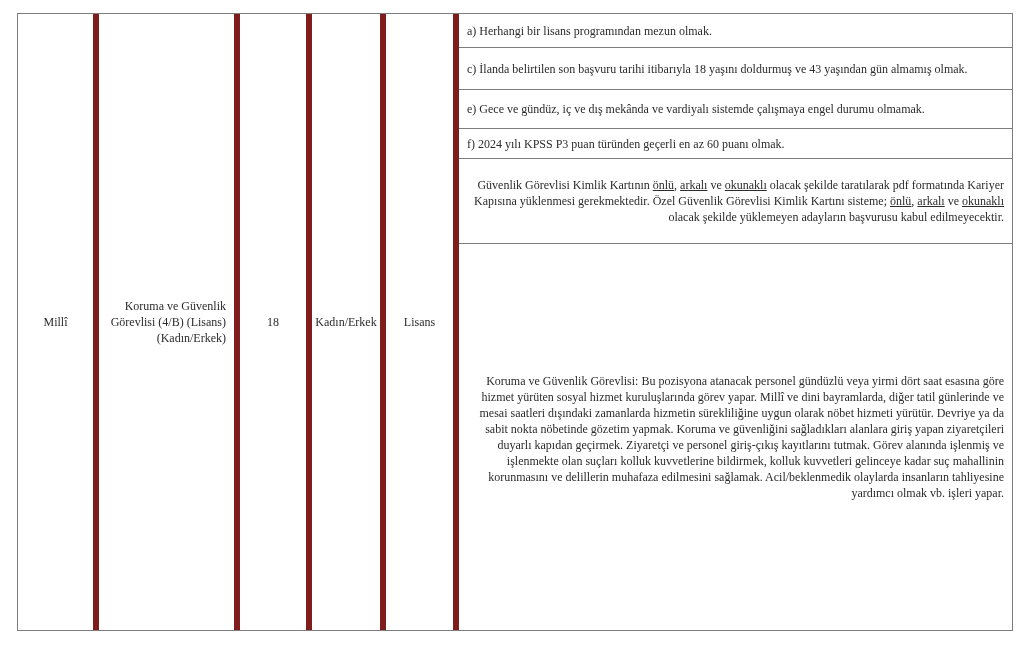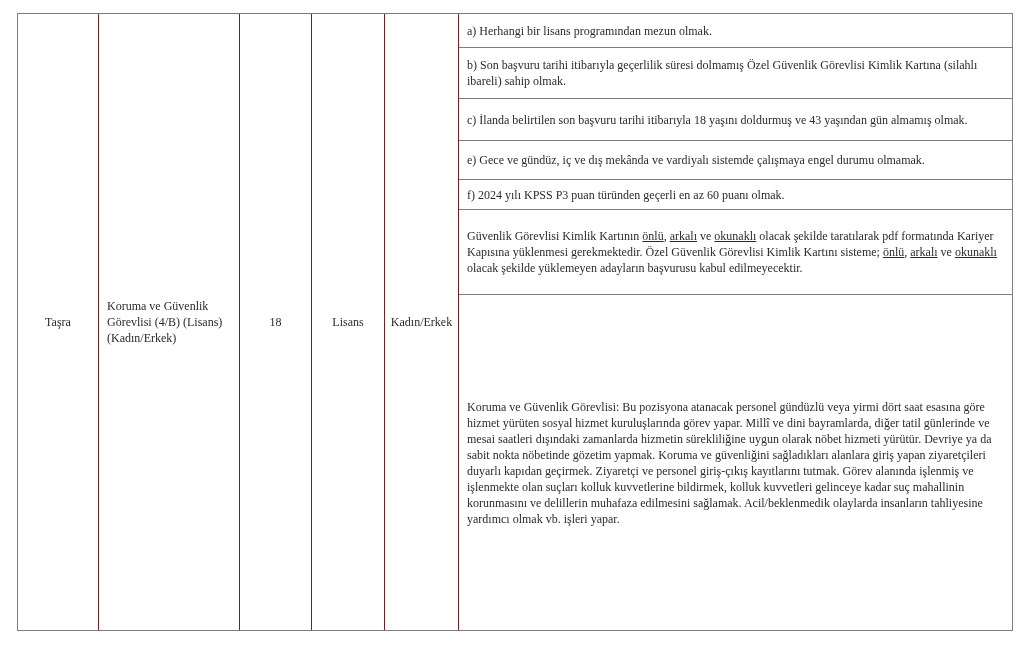--- a/index.html
+++ b/index.html
@@ -24,41 +24,41 @@
     top: 13px;
     width: 996px;
     height: 618px;
     display: flex;
     border: 1px solid #7d7d7d;
     box-sizing: border-box;
     background: #ffffff;
   }
   .col {
     box-sizing: border-box;
-    border-right: 1px solid #7f1d1d;
+    border-right: 6px solid #7f1d1d;
     display: flex;
     align-items: center;
     justify-content: center;
-    text-align: left;
+    text-align: right;
     padding: 4px 6px;
   }
   .c-no        { width: 40px;  flex: none; }
   .c-location  { width: 81px;  flex: none; }
   .c-position  { width: 141px; flex: none; padding: 4px 8px; }
   .c-quota     { width: 72px;  flex: none; }
   .c-education { width: 73px;  flex: none; }
   .c-gender    { width: 74px;  flex: none; }
   .c-req {
     flex: 1;
     border-right: none;
     padding: 0;
     display: flex;
     flex-direction: column;
     align-items: stretch;
-    text-align: left;
+    text-align: right;
   }
   .req {
     box-sizing: border-box;
     border-bottom: 1px solid #7d7d7d;
     display: flex;
     align-items: center;
     padding: 3px 8px;
   }
   .req:last-child { border-bottom: none; }
   .r-a    { height: 34px; flex: none; }
@@ -73,45 +73,42 @@
   .u { text-decoration: underline; }
 </style>
 </head>
 <body>
 
 <div class="page">
   <div class="job-table">
 
 
     <div class="col c-location">
-      <span>Taşra</span>
+      <span>Millî</span>
     </div>
 
     <div class="col c-position">
       <span>Koruma ve Güvenlik Görevlisi (4/B) (Lisans)(Kadın/Erkek)</span>
     </div>
 
     <div class="col c-quota">
       <span>18</span>
     </div>
 
+    <div class="col c-gender">
+      <span>Kadın/Erkek</span>
+    </div>
+
     <div class="col c-education">
       <span>Lisans</span>
-    </div>
-
-    <div class="col c-gender">
-      <span>Kadın/Erkek</span>
     </div>
 
     <div class="col c-req">
       <div class="req r-a">
         <p>a) Herhangi bir lisans programından mezun olmak.</p>
-      </div>
-      <div class="req r-b">
-        <p>b) Son başvuru tarihi itibarıyla geçerlilik süresi dolmamış Özel Güvenlik Görevlisi Kimlik Kartına (silahlı ibareli) sahip olmak.</p>
       </div>
       <div class="req r-c">
         <p>c) İlanda belirtilen son başvuru tarihi itibarıyla 18 yaşını doldurmuş ve 43 yaşından gün almamış olmak.</p>
       </div>
       <div class="req r-e">
         <p>e) Gece ve gündüz, iç ve dış mekânda ve vardiyalı sistemde çalışmaya engel durumu olmamak.</p>
       </div>
       <div class="req r-f">
         <p>f) 2024 yılı KPSS P3 puan türünden geçerli en az 60 puanı olmak.</p>
       </div>

